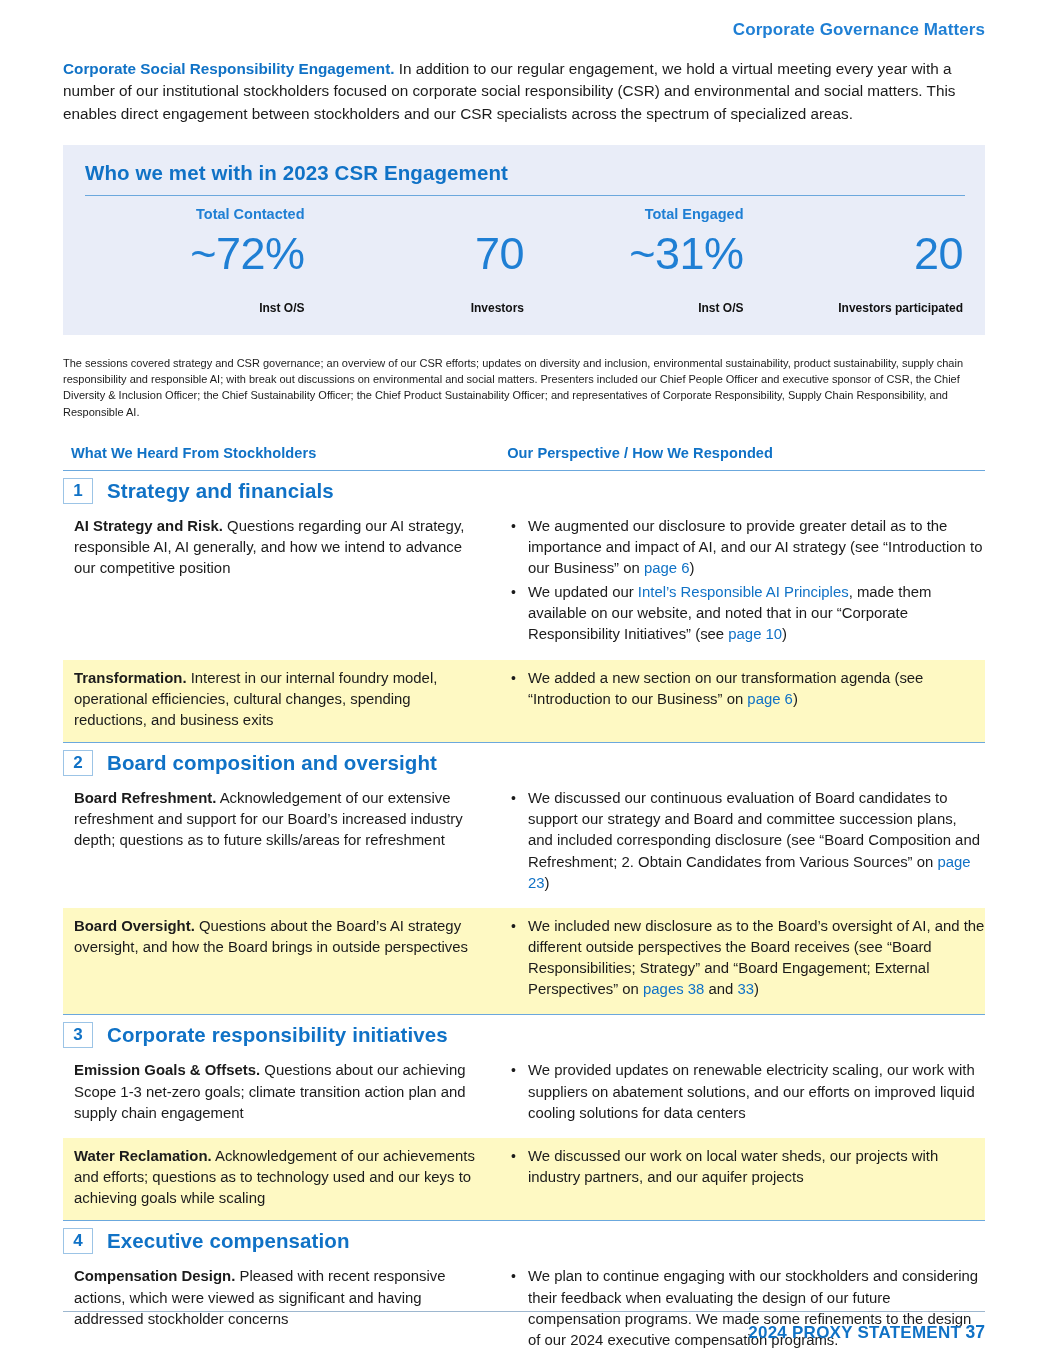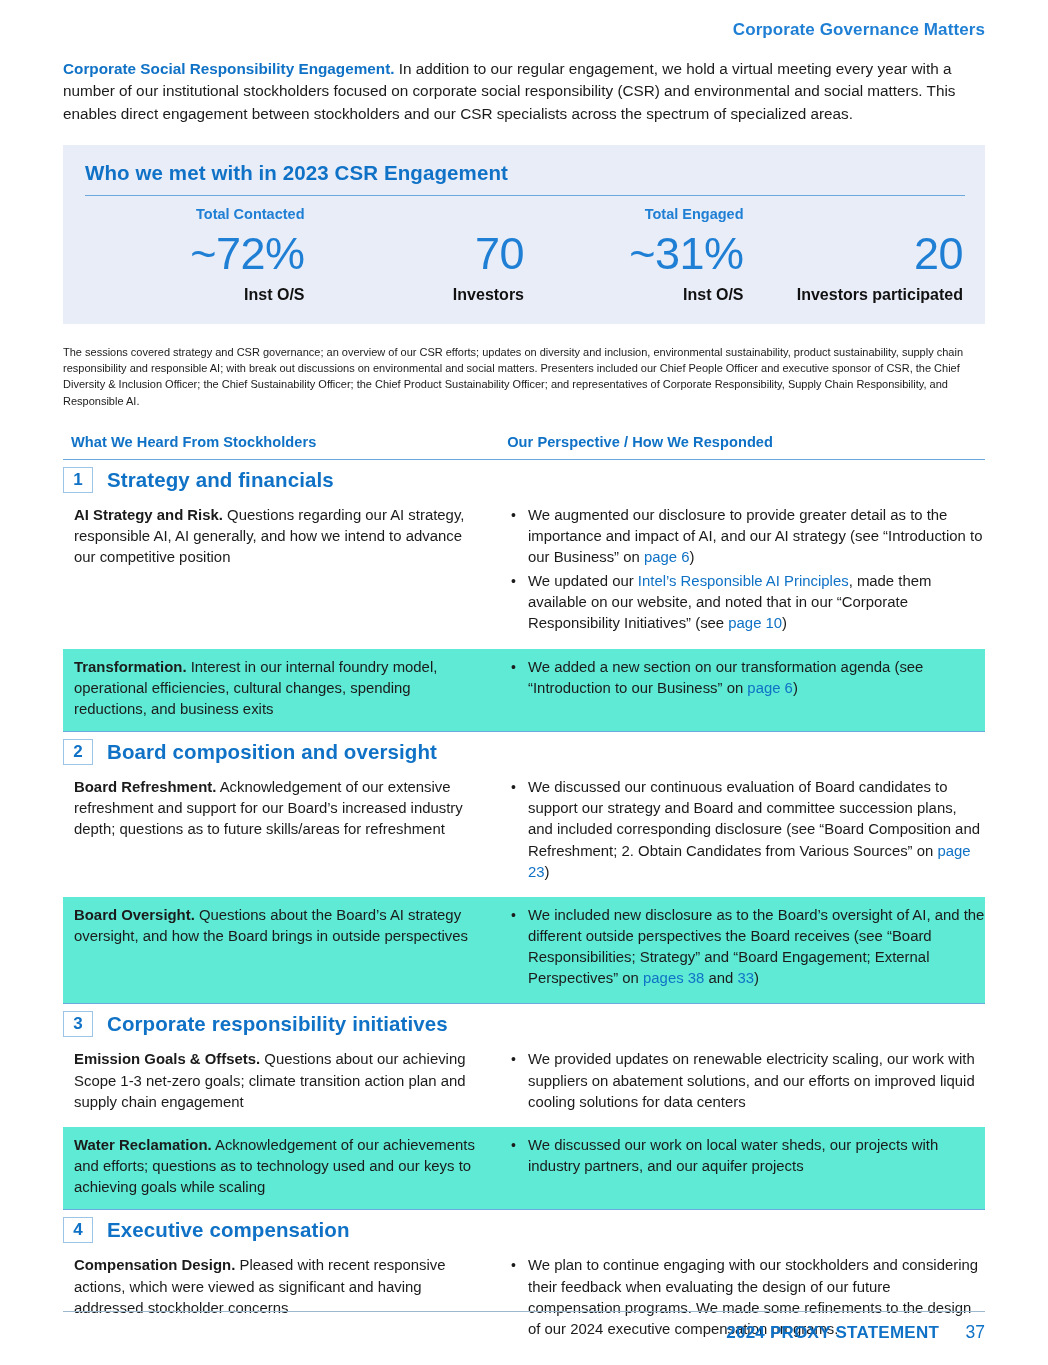--- a/index.html
+++ b/index.html
@@ -87,24 +87,24 @@
   }
   .stat-value {
     font-size: 45px;
     color: #1f7fd4;
     font-weight: 300;
     line-height: 1.08;
     letter-spacing: -0.5px;
     margin-top: 2px;
   }
   .stat-unit {
-    font-size: 16px;
+    font-size: 12px;
     font-weight: bold;
     color: #111111;
-    margin-top: 7px;
+    margin-top: 22px;
   }
 
   
   .body-para {
     margin-top: 20px;
     font-size: 11px;
     line-height: 1.47;
   }
 
   
@@ -150,21 +150,21 @@
     color: #1072c6;
     margin-left: 14px;
     letter-spacing: 0.1px;
   }
 
   .qa-row {
     display: flex;
     padding: 8px 0 11px 0;
   }
   .qa-row.shaded {
-    background: #5eead4;
+    background: #fef9c3;
   }
   .qa-left {
     width: 440px;
     box-sizing: border-box;
     padding: 0 22px 0 11px;
     font-size: 14.9px;
     line-height: 1.42;
   }
   .qa-right {
     width: 482px;
@@ -205,23 +205,22 @@
   }
   .footer-text {
     font-size: 17px;
     font-weight: bold;
     color: #1072c6;
     letter-spacing: 0.25px;
     text-align: center;
   }
   .footer-page {
     font-size: 17.5px;
-    font-weight: normal;
-    color: #1072c6;
-    margin-left: 22px;
+    font-weight: bold;
+    color: #1072c6;
   }
 </style>
 </head>
 <body>
 
 <div class="page">
 
   <div class="running-header">Corporate Governance Matters</div>
 
   <p class="intro-para">

